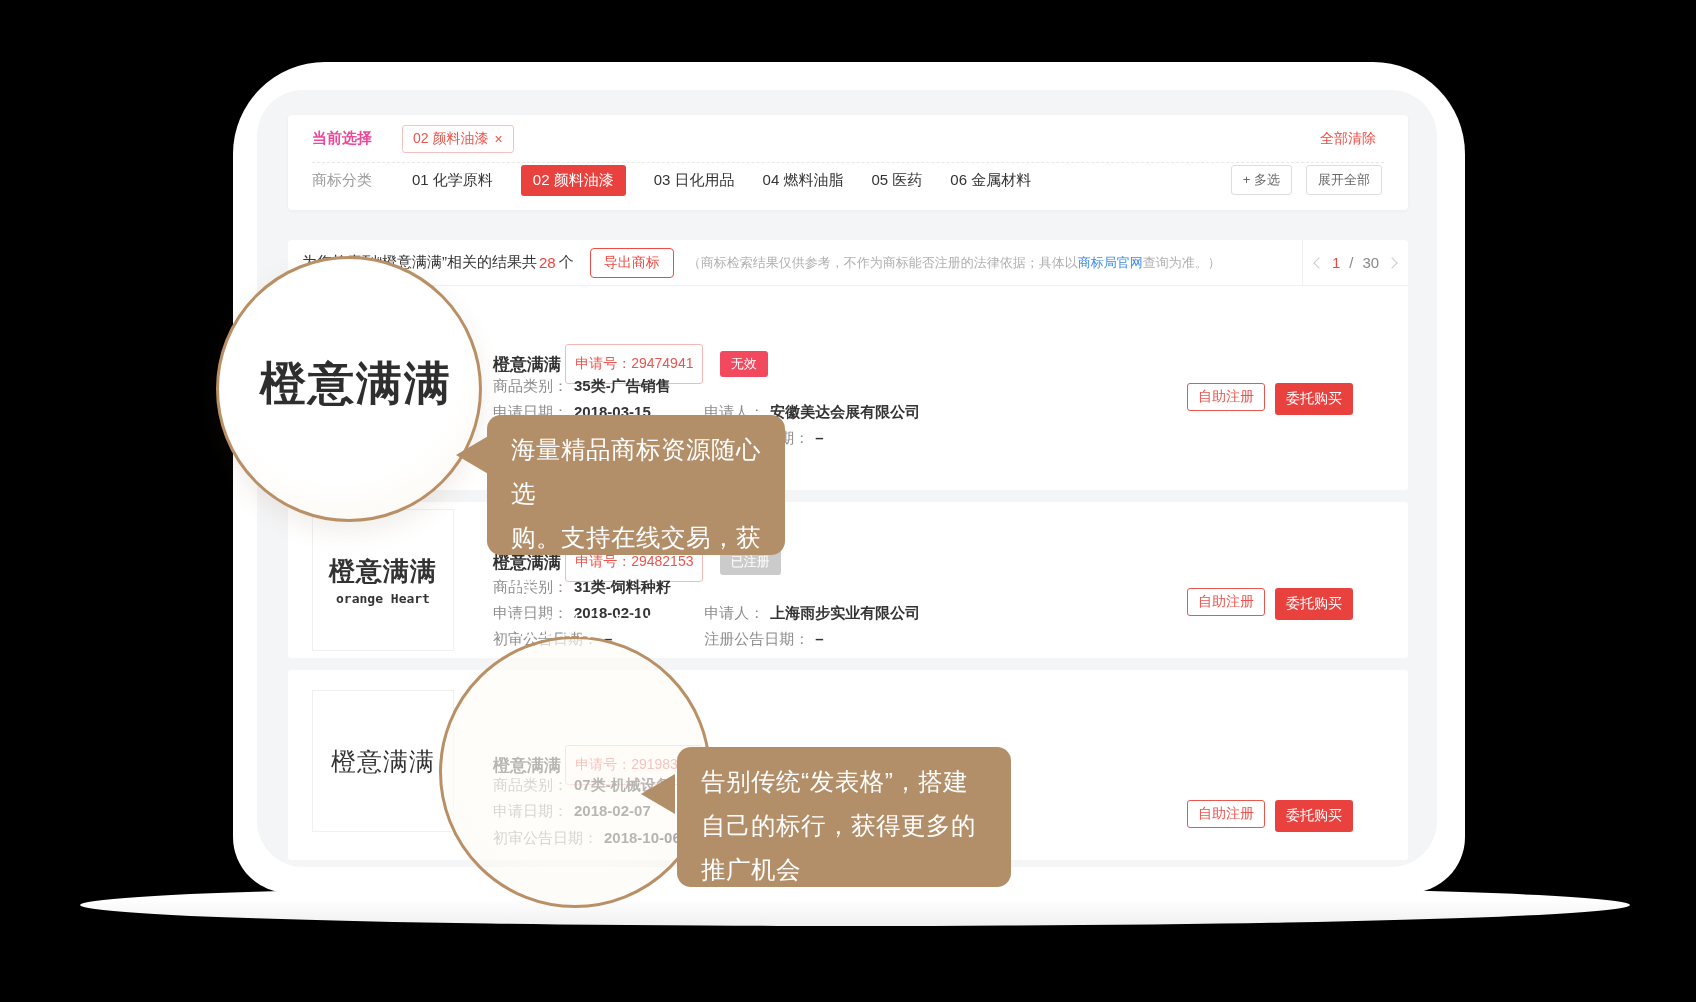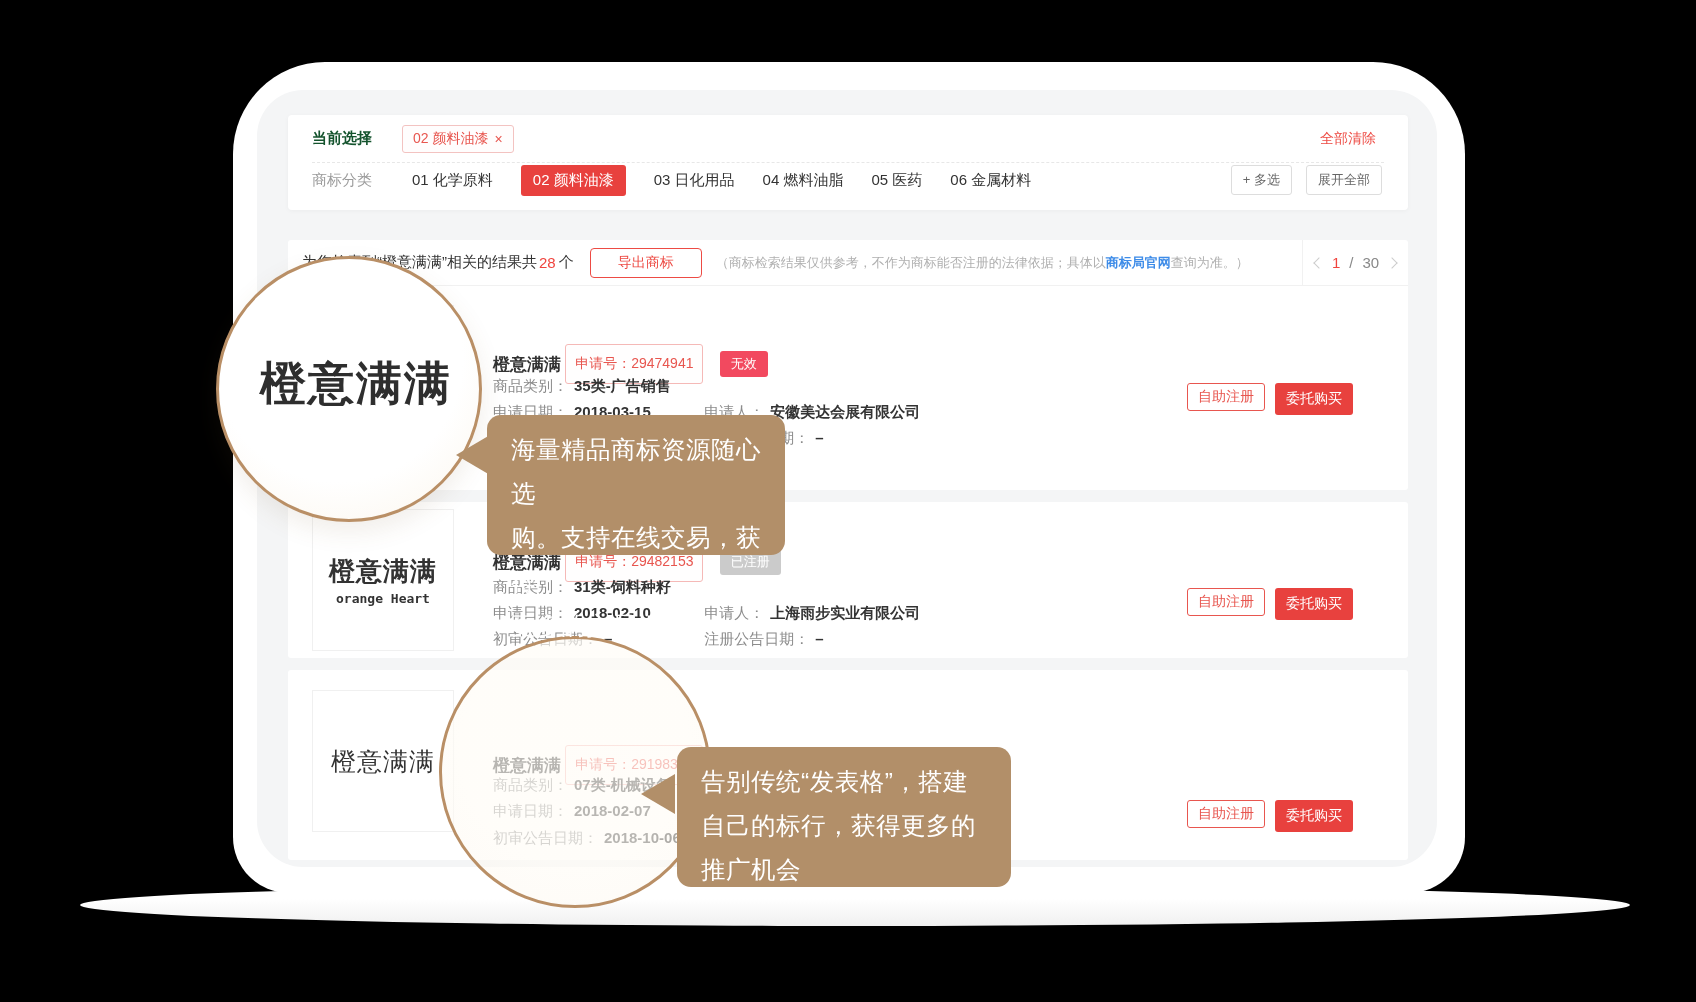--- a/index.html
+++ b/index.html
@@ -12,21 +12,21 @@
                  border-radius:50%; background:linear-gradient(#ffffff 35%, #f0f0f0 100%); z-index:1; }
   .device-frame { position:absolute; left:233px; top:62px; width:1232px; height:831px;
                   background:#fff; border-radius:92px 92px 56px 56px; z-index:2; }
   .device-screen { position:absolute; left:257px; top:90px; width:1180px; height:777px;
                    background:#f4f5f6; border-radius:46px; z-index:3; }
 
   
   .filter-card { position:absolute; left:288px; top:115px; width:1120px; height:95px;
                  background:#fff; border-radius:4px; box-shadow:0 1px 5px rgba(0,0,0,.04); z-index:4; }
   .filter-row1 { display:flex; align-items:center; height:47px; padding:0 32px 0 24px; }
-  .current-label { font-size:15px; color:#14532d; font-weight:bold; }
+  .current-label { font-size:15px; color:#ec4899; font-weight:bold; }
   .selected-tag { margin-left:30px; display:inline-flex; align-items:center; gap:6px;
                   border:1px solid #f3c3c1; background:#fffdfd; color:#e8564f;
                   font-size:14px; padding:4px 10px; border-radius:3px; cursor:pointer; }
   .tag-close { color:#e8564f; font-size:14px; line-height:1; }
   .clear-all { margin-left:auto; color:#ed4b44; font-size:14px; cursor:pointer; }
   .filter-divider { border-top:1px dashed #e7e7e7; margin:0 24px; }
   .filter-row2 { display:flex; align-items:center; height:46px; padding:0 26px 12px 24px; gap:28px; }
   .cat-label { font-size:15px; color:#9b9b9b; margin-right:12px; }
   .cat-item { font-size:15px; color:#333; cursor:pointer; white-space:nowrap; }
   .cat-item.selected { background:#e8413e; color:#fff; padding:6px 12px; border-radius:3px; }
@@ -39,24 +39,24 @@
   .results-wrap { position:absolute; left:288px; top:240px; width:1120px; height:620px; z-index:4; }
   .block { position:absolute; left:0; width:1120px; background:#fff; border-radius:3px; }
   .block-a { top:0; height:250px; }
   .block-b { top:262px; height:156px; }
   .block-c { top:430px; height:190px; }
 
   .results-header { display:flex; align-items:center; height:46px; border-bottom:1px solid #f1f1f1; }
   .summary { display:flex; align-items:center; padding-left:14px; font-size:15px; color:#333; white-space:nowrap; }
   .summary .count { color:#f0443e; margin:0 3px 0 2px; }
   .export-btn { margin-left:16px; border:1px solid #ed4b44; color:#ed4b44; background:#fff;
-                font-size:14px; padding:5px 27px; border-radius:4px; cursor:pointer;
+                font-size:14px; padding:5px 13px; border-radius:4px; cursor:pointer;
                 font-family:"Liberation Sans",sans-serif; white-space:nowrap; }
   .disclaimer { margin-left:14px; font-size:13px; color:#b0b0b0; white-space:nowrap; }
-  .disclaimer .link { color:#3e8ce8; font-weight:bold; cursor:pointer;margin-top:36px; }
+  .disclaimer .link { color:#3e8ce8; font-weight:normal; cursor:pointer;margin-top:36px; }
   .pagination { margin-left:auto; height:100%; width:106px; border-left:1px solid #f1f1f1;
                 display:flex; align-items:center; justify-content:center; gap:9px;
                 font-size:15px; color:#888; }
   .pagination .cur { color:#f0443e; }
   .chev { width:8px; height:8px; border-left:1px solid #ccc; border-bottom:1px solid #ccc;
           cursor:pointer; }
   .chev.prev { transform:rotate(45deg); }
   .chev.next { transform:rotate(225deg); }
 
   .thumb { position:absolute; left:24px; width:142px; height:142px; background:#fff;

